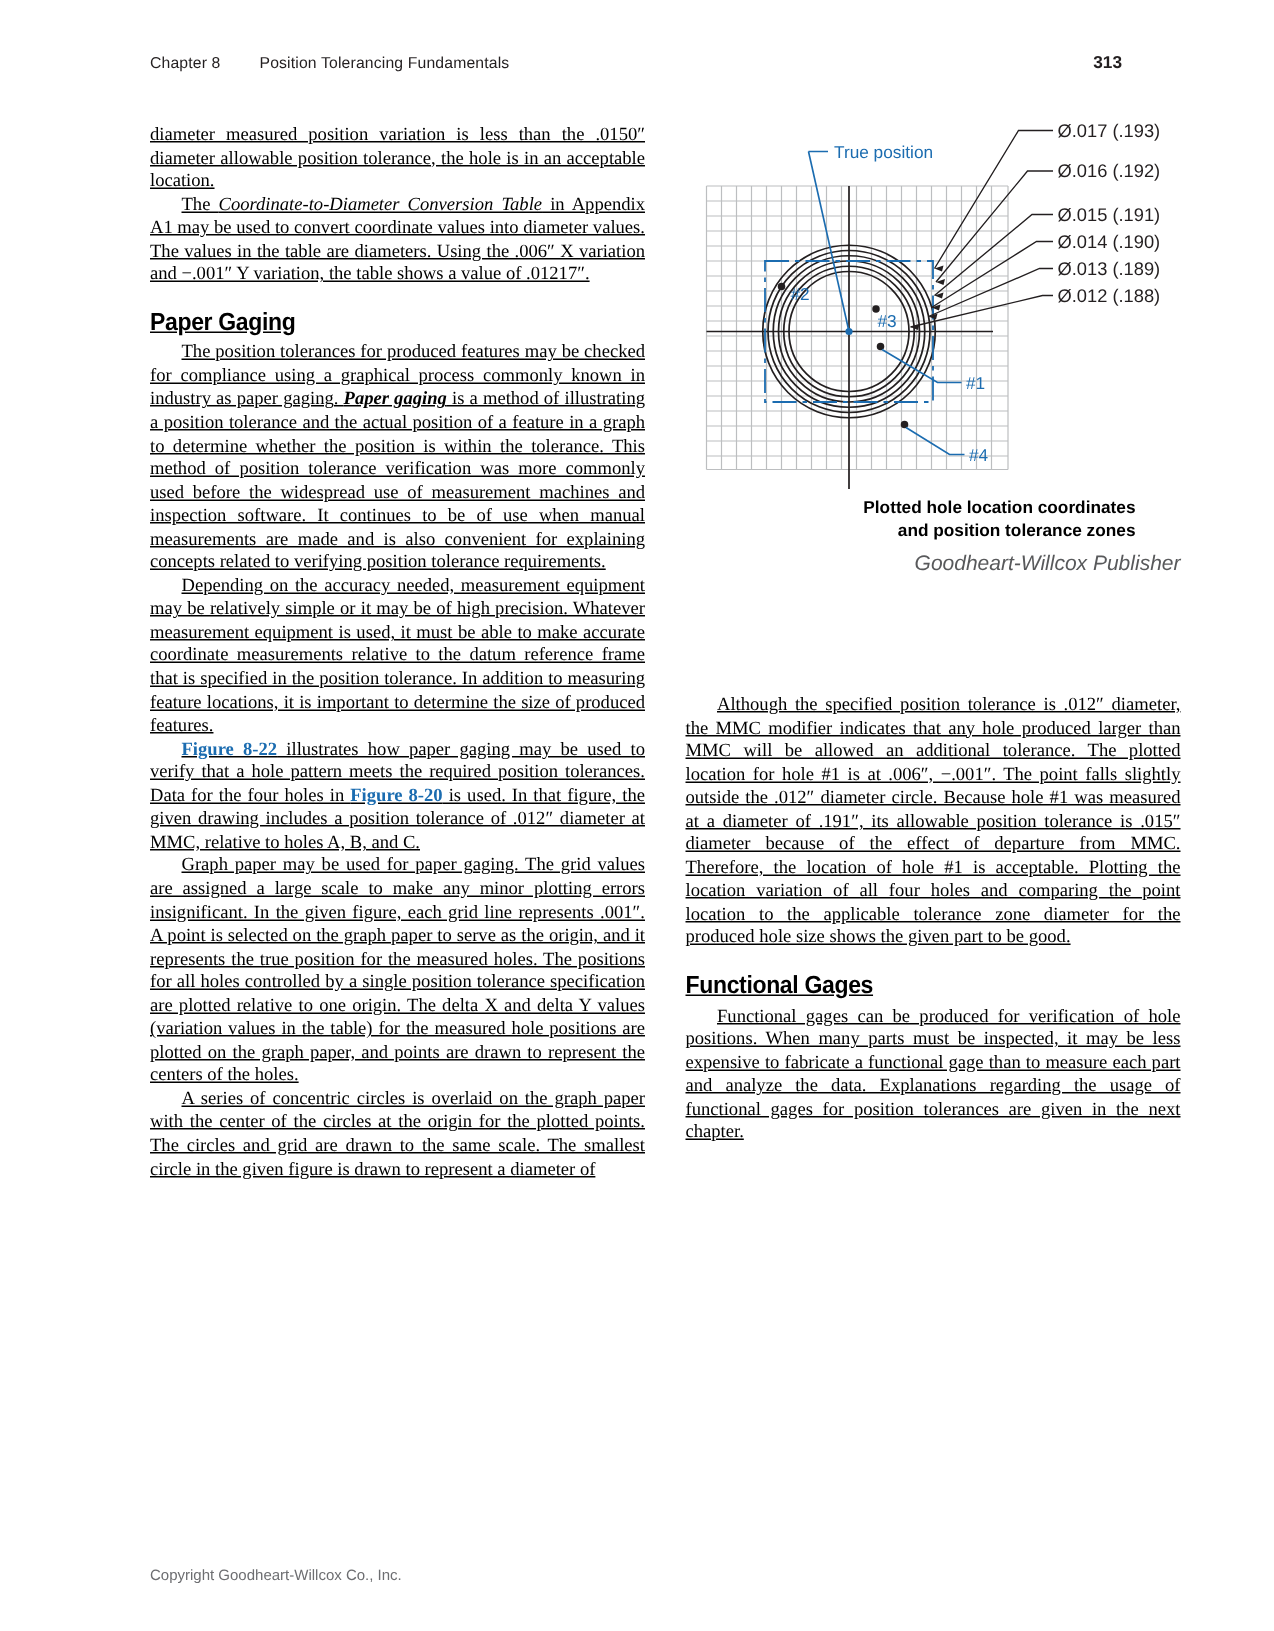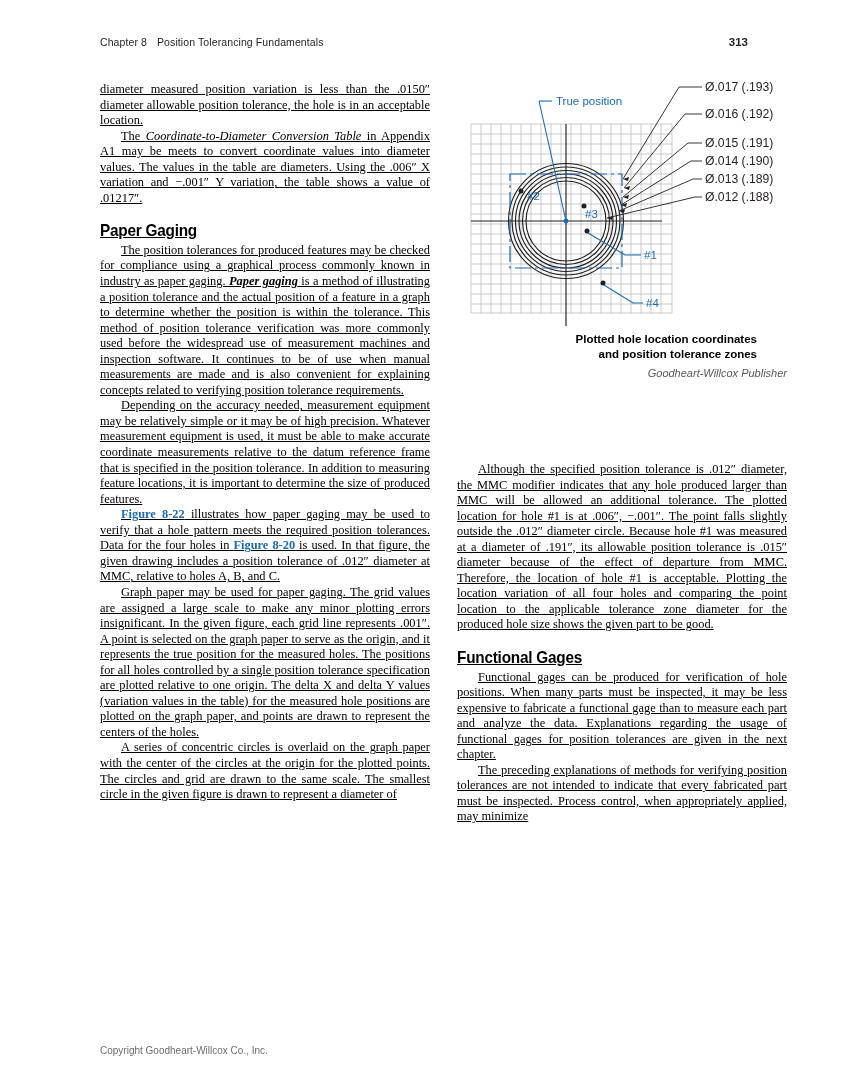--- a/index.html
+++ b/index.html
@@ -29,21 +29,21 @@
     display: flex;
     justify-content: space-between;
     align-items: baseline;
   }
   .rh-left {
     font-family: "Liberation Sans", sans-serif;
     font-size: 10.5px;
     letter-spacing: 0.1px;
     color: #231f20;
   }
-  .rh-chapter { margin-right: 10px; text-align: center; }
+  .rh-chapter { margin-right: 26px; text-align: center; }
   .rh-page {
     font-family: "Liberation Sans", sans-serif;
     font-weight: bold;
     font-size: 11.5px;
     color: #231f20;
   }
 
   
   .col {
     position: absolute;
@@ -99,21 +99,21 @@
     font-size: 11.5px;
     line-height: 14.5px;
     color: #000;
     text-align: right;
     width: 300px;
     margin: 4px 0 0 0;
   }
   .fig-credit {
     font-family: "Liberation Sans", sans-serif;
     font-style: italic;
-    font-size: 11px;
+    font-size: 14px;
     color: #58595b;
     text-align: right;
     width: 330px;
     margin-top: 6px;
   }
   .fig-caption {
     font-family: "Liberation Sans", sans-serif;
     font-size: 10.6px;
     line-height: 14.2px;
     color: #231f20;
@@ -144,21 +144,21 @@
   <div class="running-head">
     <div class="rh-left">
       <span class="rh-chapter">Chapter 8</span><span>Position Tolerancing Fundamentals</span>
     </div>
     <div class="rh-page">313</div>
   </div>
 
   <div class="col col-left">
     <div id="left-body">
         <p class="noindent"><span>diameter measured position variation is less than the .0150″ diameter allowable position tolerance, the hole is in an acceptable location.</span></p>
-        <p><span>The </span><em class="it">Coordinate-to-Diameter Conversion Table</em><span> in Appendix A1 may be meets to convert coordinate values into diameter values. The values in the table are diameters. Using the .006″ X variation and −.001″ Y variation, the table shows a value of .01217″.</span></p>
+        <p><span>The </span><em class="it">Coordinate-to-Diameter Conversion Table</em><span> in Appendix A1 may be used to convert coordinate values into diameter values. The values in the table are diameters. Using the .006″ X variation and −.001″ Y variation, the table shows a value of .01217″.</span></p>
         <h2 class="section first">Paper Gaging</h2>
         <p><span>The position tolerances for produced features may be checked for compliance using a graphical process commonly known in industry as paper gaging. </span><b class="bi">Paper gaging</b><span> is a method of illustrating a position tolerance and the actual position of a feature in a graph to determine whether the position is within the tolerance. This method of position tolerance verification was more commonly used before the widespread use of measurement machines and inspection software. It continues to be of use when manual measurements are made and is also convenient for explaining concepts related to verifying position tolerance requirements.</span></p>
         <p><span>Depending on the accuracy needed, measurement equipment may be relatively simple or it may be of high precision. Whatever measurement equipment is used, it must be able to make accurate coordinate measurements relative to the datum reference frame that is specified in the position tolerance. In addition to measuring feature locations, it is important to determine the size of produced features.</span></p>
         <p><span class="figref">Figure 8-22</span><span> illustrates how paper gaging may be used to verify that a hole pattern meets the required position tolerances. Data for the four holes in </span><span class="figref">Figure 8-20</span><span> is used. In that figure, the given drawing includes a position tolerance of .012″ diameter at MMC, relative to holes A, B, and C.</span></p>
         <p><span>Graph paper may be used for paper gaging. The grid values are assigned a large scale to make any minor plotting errors insignificant. In the given figure, each grid line represents .001″. A point is selected on the graph paper to serve as the origin, and it represents the true position for the measured holes. The positions for all holes controlled by a single position tolerance specification are plotted relative to one origin. The delta X and delta Y values (variation values in the table) for the measured hole positions are plotted on the graph paper, and points are drawn to represent the centers of the holes.</span></p>
         <p><span>A series of concentric circles is overlaid on the graph paper with the center of the circles at the origin for the plotted points. The circles and grid are drawn to the same scale. The smallest circle in the given figure is drawn to represent a diameter of</span></p>
       </div>
   </div>
 
   <div class="figure-block">
@@ -290,19 +290,18 @@
 
     <div class="fig-credit">Goodheart-Willcox Publisher</div>
 
   </div>
 
   <div class="col col-right">
     <div id="right-body">
         <p><span>Although the specified position tolerance is .012″ diameter, the MMC modifier indicates that any hole produced larger than MMC will be allowed an additional tolerance. The plotted location for hole #1 is at .006″, −.001″. The point falls slightly outside the .012″ diameter circle. Because hole #1 was measured at a diameter of .191″, its allowable position tolerance is .015″ diameter because of the effect of departure from MMC. Therefore, the location of hole #1 is acceptable. Plotting the location variation of all four holes and comparing the point location to the applicable tolerance zone diameter for the produced hole size shows the given part to be good.</span></p>
         <h2 class="section first">Functional Gages</h2>
         <p><span>Functional gages can be produced for verification of hole positions. When many parts must be inspected, it may be less expensive to fabricate a functional gage than to measure each part and analyze the data. Explanations regarding the usage of functional gages for position tolerances are given in the next chapter.</span></p>
-        <p><span>The preceding explanations of methods for verifying position tolerances are not intended to indicate that every fabricated part must be inspected. Process control, when appropriately applied, may minimize</span></p>
       </div>
   </div>
 
   <div class="footer">Copyright Goodheart-Willcox Co., Inc.</div>
 
 </div>
 
 </body></html>

